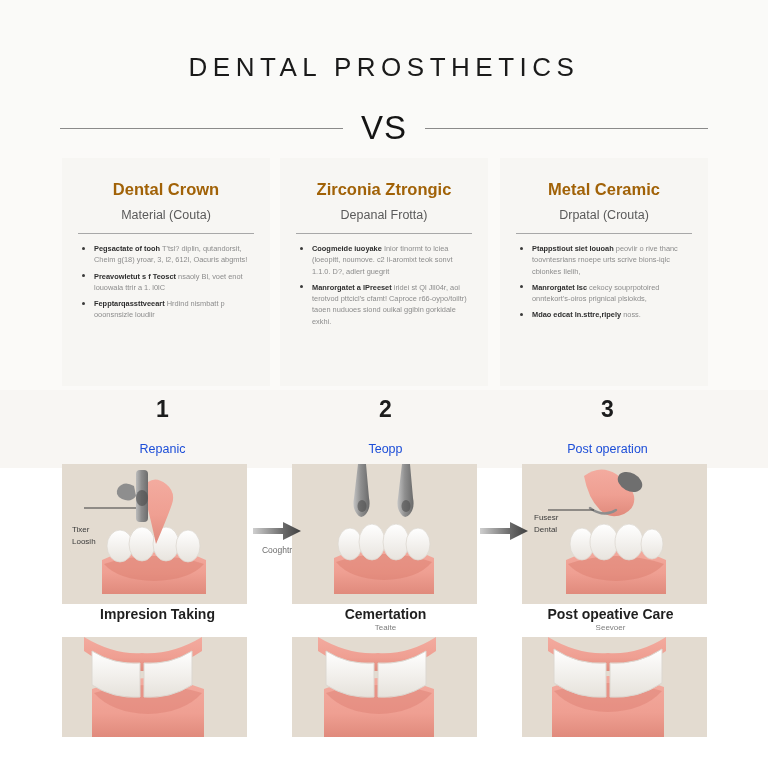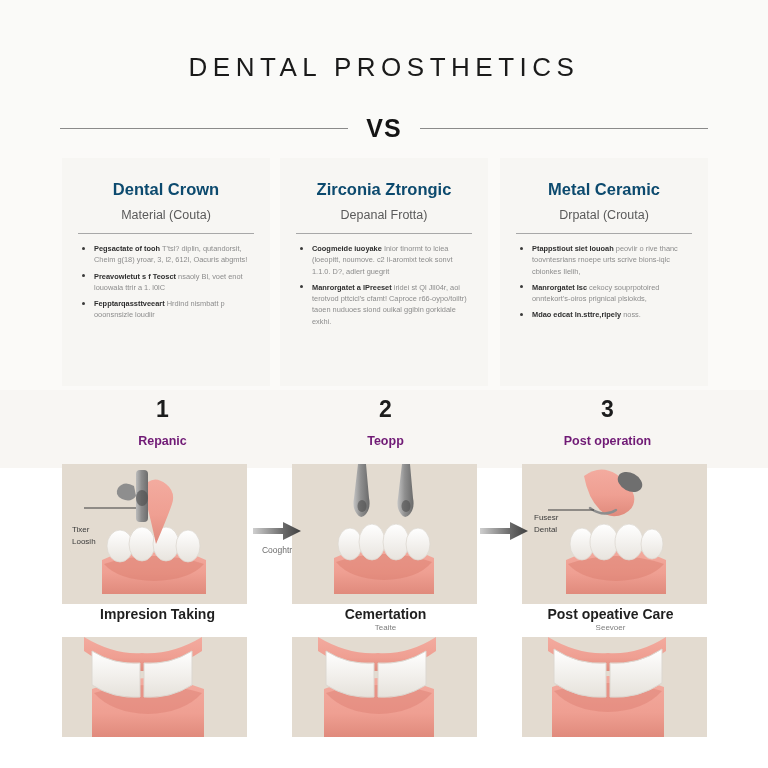--- a/index.html
+++ b/index.html
@@ -49,22 +49,22 @@
     justify-content: center;
   }
   .vs-rule {
     flex: 1 1 auto;
     height: 1px;
     background: #8a8a8a;
   }
   .vs-label {
     flex: 0 0 auto;
     padding: 0 18px;
-    font-size: 25px;
-    font-weight: bold;
+    font-size: 33px;
+    font-weight: normal;
     letter-spacing: 1px;
     color: #141414;
   }
 
   
   .cards {
     position: absolute;
     left: 0; top: 150px;
     width: 768px;
     height: 240px;
@@ -80,21 +80,21 @@
     padding: 22px 16px 10px 16px;
   }
   .card.c0 { left: 62px; }
   .card.c1 { left: 280px; }
   .card.c2 { left: 500px; width: 208px; }
 
   .card-title {
     text-align: center;
     font-size: 16.5px;
     font-weight: bold;
-    color: #0c4a6e;
+    color: #a16207;
     line-height: 1.1;
   }
   .card-sub {
     text-align: center;
     font-size: 12.5px;
     color: #5a5a5a;
     margin-top: 10px;
     font-weight: 300;
   }
   .card-rule {
@@ -145,23 +145,23 @@
   .step-head.s1 { left: 278px; }
   .step-head.s2 { left: 500px; }
   .step-num {
     font-size: 23px;
     font-weight: bold;
     color: #1c1c1c;
     line-height: 1.15;
   }
   .step-label {
     font-size: 12.5px;
-    font-weight: bold;
-    color: #701a75;
-    margin-top: 12px;
+    font-weight: normal;
+    color: #1d4ed8;
+    margin-top: 20px;
   }
 
   
   .panel {
     position: absolute;
     background: #e3dbd0;
     overflow: hidden;
   }
   .panel.p0 { left: 62px;  top: 464px; width: 185px; height: 140px; }
   .panel.p1 { left: 292px; top: 464px; width: 185px; height: 140px; }

